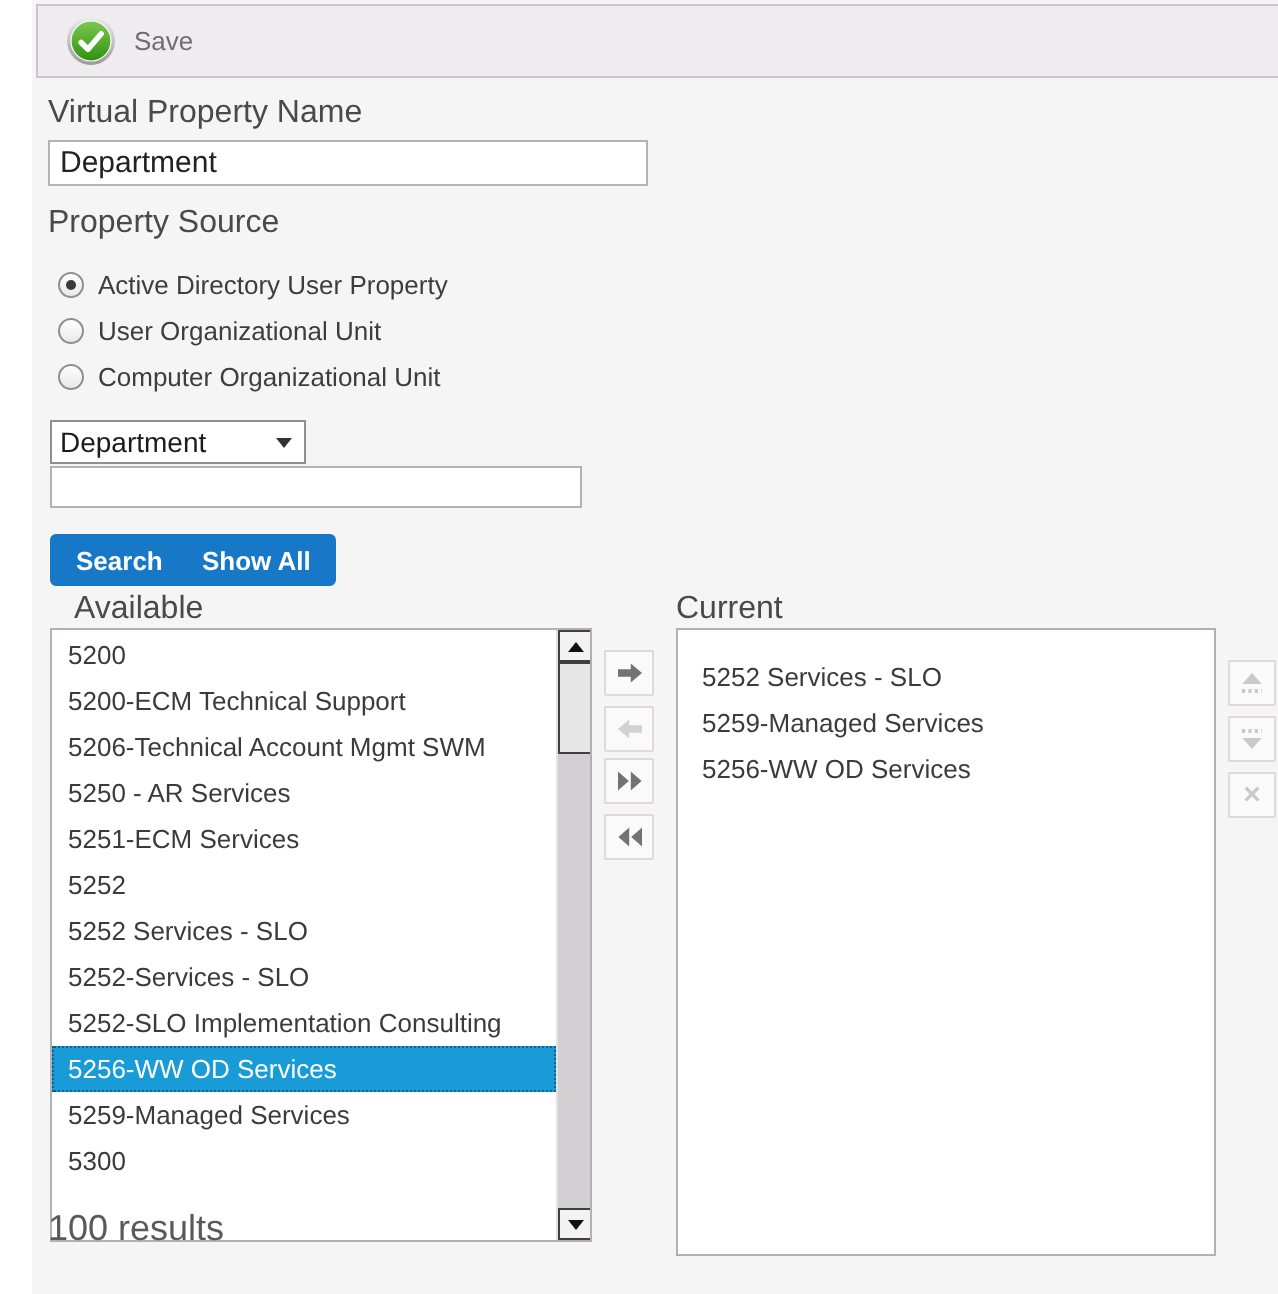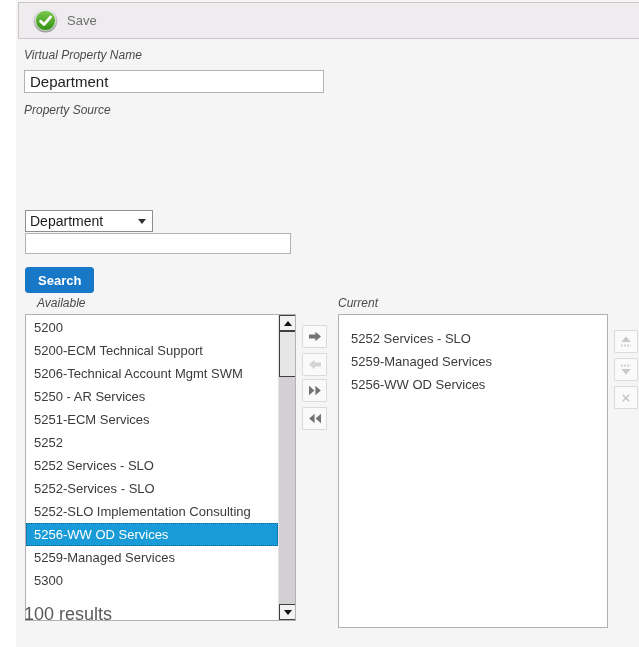--- a/index.html
+++ b/index.html
@@ -18,21 +18,21 @@
     display:flex; align-items:center; box-sizing:border-box;
   }
   .save-btn {
     display:flex; align-items:center; gap:9px;
     background:none; border:none; padding:0 0 0 14px; cursor:pointer;
     font-family:"Liberation Sans", sans-serif;
   }
   .save-btn .lbl { font-size:13px; color:#6e6e6e; }
 
   
-  .field-label { position:absolute; font-size:12px; color:#4a4a4a;font-style:italic; }
+  .field-label { position:absolute; font-size:16px; color:#4a4a4a; }
 
   
   .txt-input {
     position:absolute; box-sizing:border-box;
     border:1px solid #b3b3b3; background:#fff;
     font-family:"Liberation Sans", sans-serif;
     font-size:15px; color:#222; padding:1px 5px; outline:none;
   }
 
   
@@ -143,29 +143,49 @@
         </svg>
       </span>
       <span class="lbl">Save</span>
     </button>
   </div>
 
   <div class="field-label" style="left:8px; top:48px;">Virtual Property Name</div>
   <input class="txt-input" style="left: 8px; top: 70px; width: 300px; height: 23px;" value="Department">
 
   <div class="field-label" style="left:8px; top:103px;">Property Source</div>
+  <div class="radio-group">
+
+      <div class="radio-row selected">
+        <span class="radio-circle">
+          <span class="radio-dot"></span>
+        </span>
+        <span class="radio-label">Active Directory User Property</span>
+      </div>
+
+      <div class="radio-row">
+        <span class="radio-circle"></span>
+        <span class="radio-label">User Organizational Unit</span>
+      </div>
+
+      <div class="radio-row">
+        <span class="radio-circle"></span>
+        <span class="radio-label">Computer Organizational Unit</span>
+      </div>
+    </div>
 
   <div class="select-box">
     <span class="sel-text">Department</span>
     <span class="sel-arrow"></span>
   </div>
 
   <input class="txt-input" style="left: 9px; top: 233px; width: 266px; height: 21px; font-size: 13px;" value="">
 
   <button class="blue-btn" style="left:9px;">Search</button>
+  <button class="blue-btn" style="left:72px;">Show All</button>
 
   <div class="field-label" style="left:21px; top:296px;">Available</div>
   <div class="listbox has-scroll" style="left:9px; top:314px; width:271px; height:307px;">
     <div class="list-items">
 
         <div class="list-item">
           <span>5200</span>
         </div>
 
         <div class="list-item">

